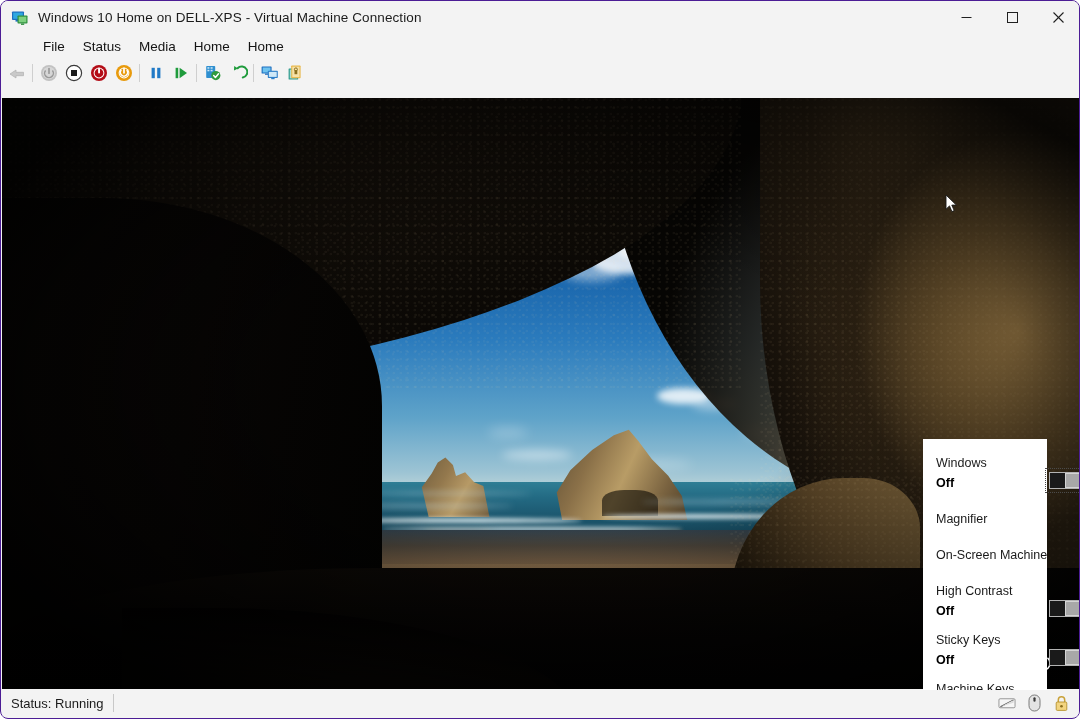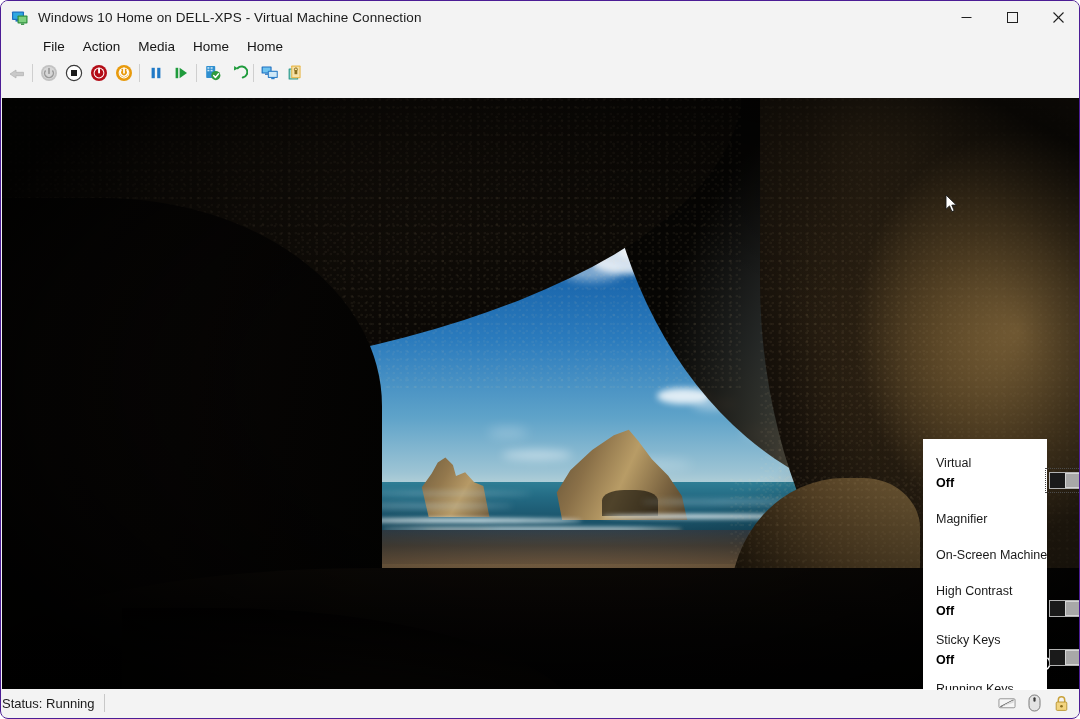--- a/index.html
+++ b/index.html
@@ -321,20 +321,21 @@
     position: absolute;
     left: 1px; bottom: 1px;
     width: 1078px; height: 28px;
     background: #f3f3f3;
     display: flex;
     align-items: center;
   }
   .status-text {
     font-size: 13px;
     color: #1b1b1b;
+    padding-left: 9px;
     white-space: nowrap;
   }
   .status-div {
     width: 1px; height: 18px;
     background: #c8c8c8;
     margin-left: 9px;
   }
   .status-icons {
     position: absolute;
     right: 10px;
@@ -377,21 +378,21 @@
         <svg width="11" height="11" viewBox="0 0 11 11">
             <line x1="0.5" y1="0.5" x2="10.5" y2="10.5" stroke="currentColor" stroke-width="1.1"></line>
             <line x1="10.5" y1="0.5" x2="0.5" y2="10.5" stroke="currentColor" stroke-width="1.1"></line>
           </svg>
       </div>
     </div>
   </div>
 
   <div class="menubar">
     <div class="menu-item">File</div>
-    <div class="menu-item">Action</div>
+    <div class="menu-item">Status</div>
     <div class="menu-item">Media</div>
     <div class="menu-item">Home</div>
     <div class="menu-item">Home</div>
   </div>
 
   <div class="toolbar">
 
     <div class="tb-btn">
       <svg width="20" height="20" viewBox="0 0 20 20">
         <path d="M3 11 l6-4 v2.3 h7.5 v3.4 H9 v2.3 z" fill="#c9c9c9" stroke="#b0b0b0" stroke-width="0.7"></path>
@@ -552,21 +553,21 @@
       <div class="rock-left"></div>
       <div class="rock-bottom"></div>
       <div class="rock-bottom-lip"></div>
 
       <div class="vignette"></div>
     </div>
 
     <div class="ease-panel">
 
       <div class="ease-row">
-        <div class="ease-label">Virtual</div>
+        <div class="ease-label">Windows</div>
         <div class="ease-state">Off</div>
         <div class="toggle focused">
           <span class="knob"></span>
           <span class="track"></span>
         </div>
       </div>
 
       <div class="ease-gap-lg"></div>
 
       <div class="ease-row">
@@ -597,21 +598,21 @@
         <div class="ease-state">Off</div>
         <div class="toggle">
           <span class="knob"></span>
           <span class="track"></span>
         </div>
       </div>
 
       <div class="ease-gap-md"></div>
 
       <div class="ease-row">
-        <div class="ease-label">Running Keys</div>
+        <div class="ease-label">Machine Keys</div>
 
       </div>
     </div>
 
     <div class="corner-btns">
       <div class="corner-btn">
         <svg width="26" height="26" viewBox="0 0 26 26">
           <path d="M13 5.4 a7.6 7.6 0 1 0 5.6 2.5" fill="none" stroke="#fff" stroke-width="1.6" stroke-linecap="round" stroke-dasharray="3.2 2.4"></path>
           <line x1="13" y1="5.2" x2="13" y2="13" stroke="#fff" stroke-width="1.6" stroke-linecap="round"></line>
           <line x1="13" y1="13" x2="19.6" y2="13" stroke="#fff" stroke-width="1.6" stroke-linecap="round"></line>

